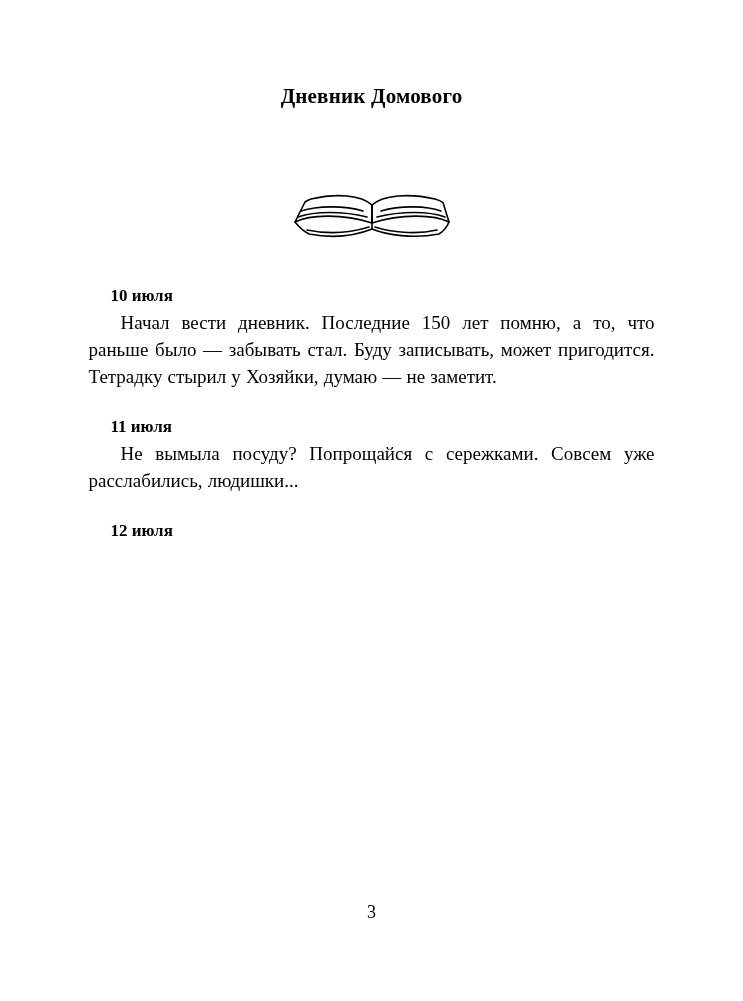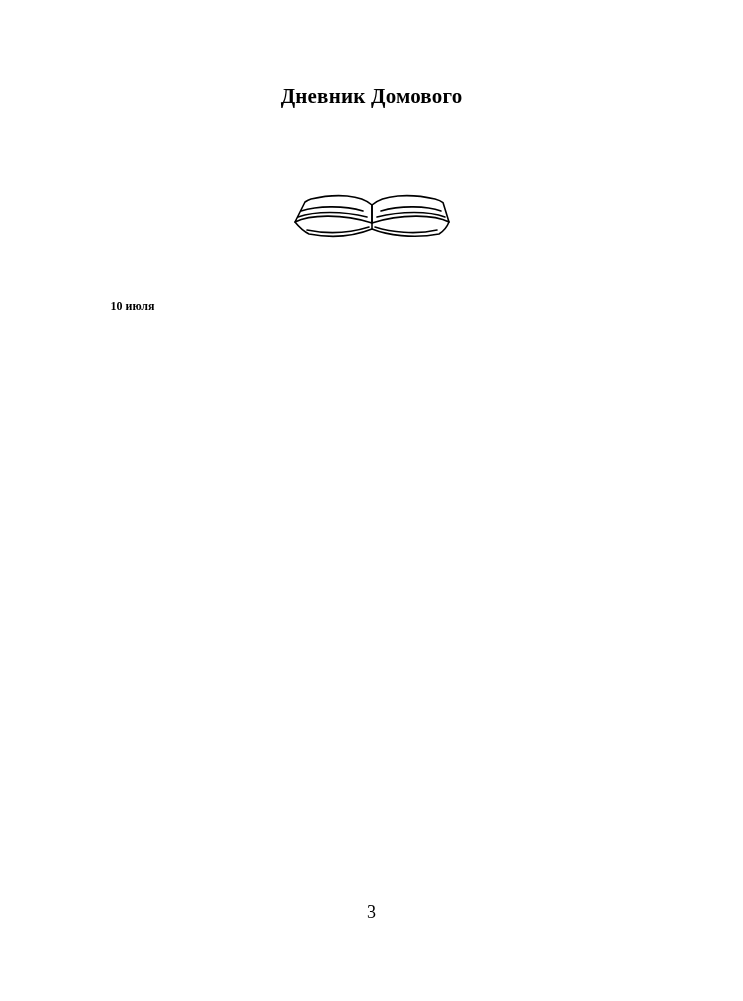--- a/index.html
+++ b/index.html
@@ -44,22 +44,22 @@
   .content {
     margin: 0 auto;
     width: 566px;
     padding-top: 28px;
   }
   .entry {
     margin-bottom: 26px;
   }
   .entry-date {
     font-weight: bold;
-    font-size: 12px;
-    margin: 16px 0 4px 22px;
+    font-size: 17px;
+    margin: 3px 0 4px 22px;
   }
   .entry-text {
     margin: 0;
     font-size: 19px;
     line-height: 1.42;
     text-align: justify;
     text-indent: 32px;
     hyphens: manual;
     word-spacing: 0.4px;
   }
@@ -93,24 +93,30 @@
         <path d="M20 41 C44 46, 66 43, 82 38"></path>
         <path d="M88 38 C104 43, 128 46, 150 41"></path>
       </g>
     </svg>
   </div>
 
   <div class="content">
 
     <div class="entry">
       <div class="entry-date">10 июля</div>
+      <p class="entry-text">Начал вести дневник. Последние 150 лет помню, а то, что раньше было — забывать стал. Буду записывать, может пригодится. Тетрадку стырил у Хозяйки, думаю — не заметит.</p>
     </div>
 
+    <div class="entry">
+      <div class="entry-date">11 июля</div>
+      <p class="entry-text">Не вымыла посуду? Попрощайся с сережками. Совсем уже расслабились, людишки...</p>
+    </div>
 
     <div class="entry">
+      <div class="entry-date">12 июля</div>
     </div>
 
 
   </div>
 
   <div class="page-number">3</div>
 
 </div>
 
 </body></html>

